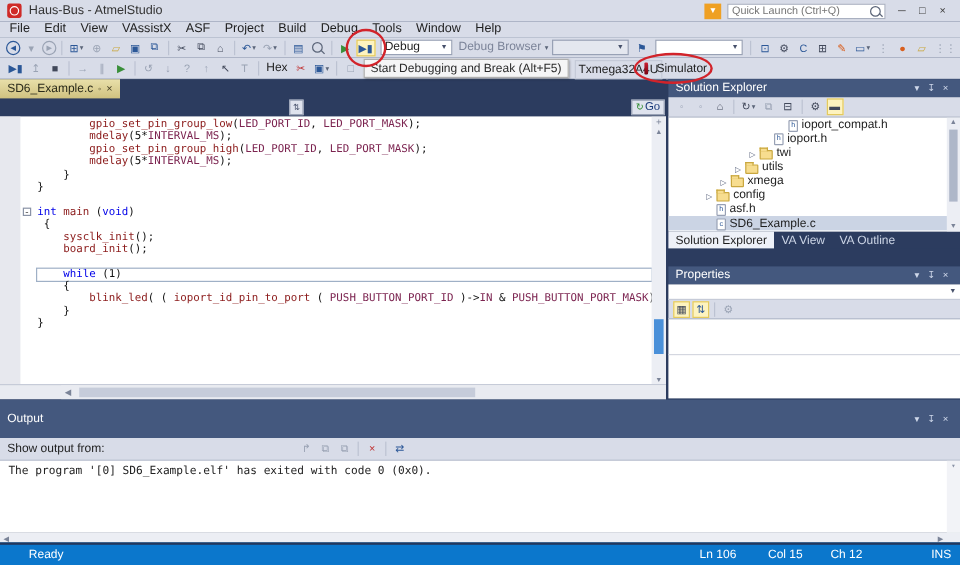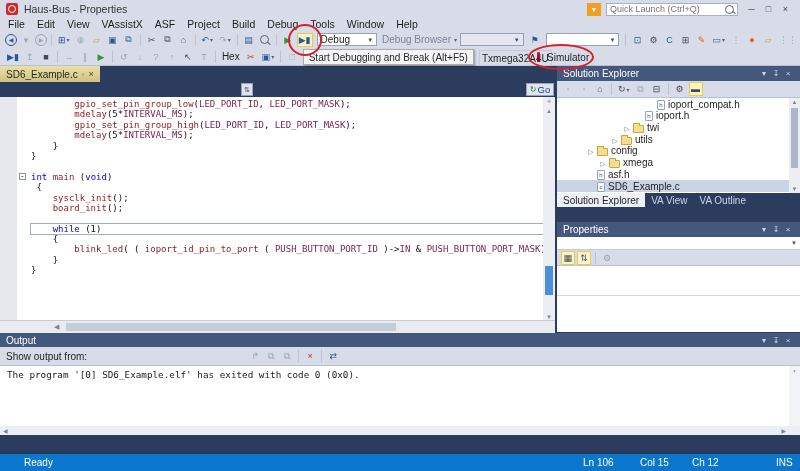--- a/index.html
+++ b/index.html
@@ -128,21 +128,21 @@
   .combo-row{height:13px;background:#fff;border-bottom:1px solid #c6cbd8;display:flex;align-items:center;
              padding:0 3px;box-sizing:border-box;}
   .combo-row .cdd{margin-left:auto;font-size:6px;color:#46506a;}
   .ptools{height:16px;background:#d8dce8;display:flex;align-items:center;padding-left:3px;
           border-bottom:1px solid #b9c0d0;box-sizing:border-box;}
   .pcontent{background:#fff;height:66px;position:relative;}
   .pcontent::after{content:"";position:absolute;left:0;right:0;top:29px;height:1px;background:#d4d7e0;}
 
   
   #output{position:absolute;left:0;top:333px;width:800px;height:119px;background:#2c3c5f;}
-  .o-title{height:14px;}
+  .o-title{height:32px;}
   .o-toolbar{height:19px;background:#d8dce8;display:flex;align-items:center;padding:0 6px;gap:4px;
              border-bottom:1px solid #b9c0d0;box-sizing:border-box;}
   .o-label{font-size:10px;}
   .o-combo{width:152px;}
   .o-content{background:#fff;height:60px;font-family:"DejaVu Sans Mono",monospace;font-size:9.3px;
              color:#222;padding:3px 0 0 7px;box-sizing:border-box;position:relative;}
   .o-vsb{position:absolute;right:0;top:0;bottom:0;width:11px;background:#f2f3f7;font-size:6px;color:#8a93a6;}
   .o-vsb .up{position:absolute;top:1px;left:0;right:0;text-align:center;}
   .o-hscroll{height:9px;background:#eceef4;position:relative;font-size:6px;color:#7b8498;}
   .o-hscroll .la{position:absolute;left:3px;top:1px;}
@@ -156,21 +156,21 @@
 </style>
 </head>
 <body>
 
 <div class="app" id="app">
 
   <div class="titlebar">
     <span class="logo">
         <i></i>
       </span>
-    <span class="title-text">Haus-Bus - Properties</span>
+    <span class="title-text">Haus-Bus - AtmelStudio</span>
     <span class="tb-right">
       <span class="feedback">▼</span>
       <span class="ql">
         <input placeholder="Quick Launch (Ctrl+Q)" style="">
         <span class="mag"></span>
       </span>
       <span id="winbtns" style="display:flex">
           <span class="winbtn">─</span>
           <span class="winbtn">□</span>
           <span class="winbtn">×</span>
@@ -496,29 +496,29 @@
         <div class="t-row" style="padding-left: 64px;">
           <span class="exp">▷</span>
           <span class="fo"></span>
           <span>twi</span>
         </div>
         <div class="t-row" style="padding-left: 52px;">
           <span class="exp">▷</span>
           <span class="fo"></span>
           <span>utils</span>
         </div>
+        <div class="t-row" style="padding-left: 40px;">
+          <span class="exp">▷</span>
+          <span class="fo"></span>
+          <span>xmega</span>
+        </div>
         <div class="t-row" style="padding-left: 28px;">
           <span class="exp">▷</span>
           <span class="fo"></span>
           <span>config</span>
-        </div>
-        <div class="t-row" style="padding-left: 40px;">
-          <span class="exp">▷</span>
-          <span class="fo"></span>
-          <span>xmega</span>
         </div>
         <div class="t-row" style="padding-left: 28px;">
           <span class="exp"></span>
           <span class="fi">h</span>
           <span>asf.h</span>
         </div>
         <div class="t-row sel" style="padding-left: 28px;">
           <span class="exp"></span>
           <span class="fi">c</span>
           <span>SD6_Example.c</span>

